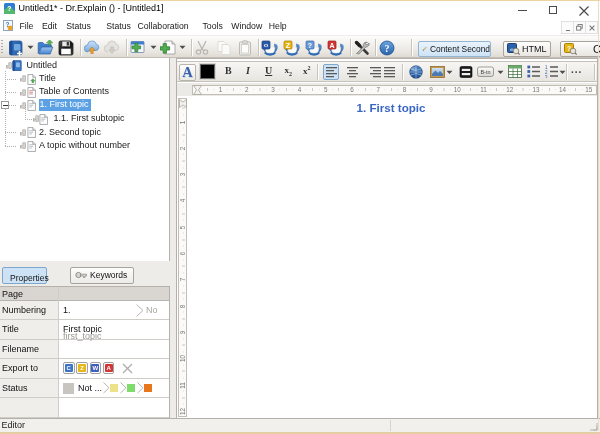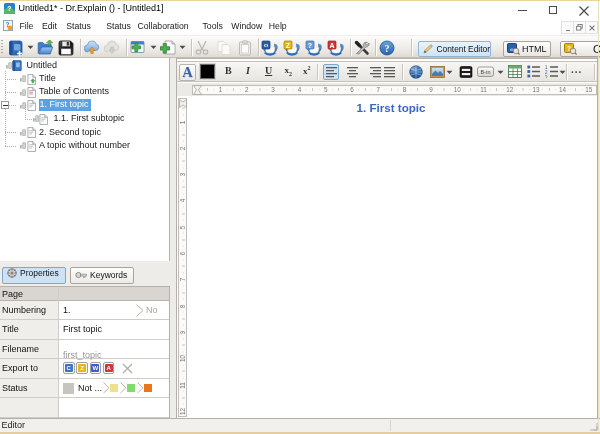--- a/index.html
+++ b/index.html
@@ -218,21 +218,21 @@
             <stop offset="1" stop-color="#2a62ac"></stop>
           </linearGradient>
         </defs>
       </svg>
 <div class="sep abs" style="left:411px;top:3px;height:17px;"></div>
 <div class="abs" style="left:418px;top:5px;width:73px;height:16px;background:linear-gradient(#eaf3fb,#cde3f6);border:1px solid #93b4d2;border-radius:2px;display:flex;align-items:center;">
 <svg width="12" height="12" viewBox="0 0 12 12" style="margin-left:3px">
 <path d="M2 10 L3 7.5 L8.5 2 a1.2 1.2 0 0 1 1.8 1.8 L4.5 9.3 z" fill="#e8c87a" stroke="#a8864a" stroke-width="0.7"></path>
 <path d="M2 10 L3 7.5 L4.5 9.3 z" fill="#555"></path>
         </svg>
-<span style="font-size:8.4px;color:#111;margin-left:3px;white-space:nowrap;">Content Editor</span>
+<span style="font-size:8.4px;color:#111;margin-left:3px;white-space:nowrap;">Content Second</span>
       </div>
 <div class="abs" style="left:503px;top:5px;width:48px;height:16px;background:linear-gradient(#fefefe,#e9e6e1);border:1px solid #a8a49d;border-radius:2px;display:flex;align-items:center;">
 <svg width="13" height="12" viewBox="0 0 13 12" style="margin-left:3px">
 <rect x="0.5" y="0.5" width="9" height="9" rx="1" fill="#2a62ac" stroke="#1d4070"></rect>
 <text x="5" y="7.5" font-size="6" font-weight="bold" fill="#fff" text-anchor="middle" font-family="Liberation Sans">‹›</text>
 <circle cx="9" cy="8" r="2.8" fill="#e8e4da" stroke="#7a7668" stroke-width="0.8"></circle>
 <path d="M11 10 l1.8 1.5" stroke="#7a7668" stroke-width="1.2"></path>
         </svg>
 <span style="font-size:9px;color:#111;margin-left:2px;">HTML</span>
       </div>
@@ -324,21 +324,21 @@
 <rect x="0" y="3" width="1.8" height="3.5" fill="#b8b6b2"></rect>
             <rect x="2.8" y="0.8" width="2.6" height="5.7" fill="#d5d3cf" stroke="#a09e9a" stroke-width="0.6"></rect>
           </svg>
 <svg class="abs" style="left:26.5px;top:83.10000000000001px" width="9" height="11" viewBox="0 0 10 12">
 <path d="M1 0.5 h5.5 l3 3 v8 h-8.5 z" fill="#fdfdfd" stroke="#8a9094" stroke-width="0.8"></path>
 <path d="M6.5 0.5 v3 h3" fill="#e4e6e8" stroke="#8a9094" stroke-width="0.8"></path>
             <path d="M2.5 4 h4.5 M2.5 5.8 h4.5 M2.5 7.6 h3" stroke="#9aa4ae" stroke-width="0.7"></path>
           </svg>
 </div>
 <div class="abs" style="left:0;top:203.5px;width:170px;height:6px;background:#eeece8;"></div>
-<div class="abs" style="left:2px;top:209px;width:64px;height:17.5px;background:#cde2f5;border:1px solid #7da7cc;border-radius:2px;display:flex;align-items:flex-start;">
+<div class="abs" style="left:2px;top:209px;width:45px;height:17.5px;background:#cde2f5;border:1px solid #7da7cc;border-radius:2px;display:flex;align-items:flex-end;">
 <svg width="10" height="10" viewBox="0 0 10 10" style="margin-left:4px">
 <circle cx="5" cy="5" r="4.2" fill="#d8d5d0" stroke="#6a6762" stroke-width="0.8"></circle>
 <circle cx="5" cy="5" r="1.6" fill="#8a8782"></circle>
 <path d="M5 0.5 v2 M5 7.5 v2 M0.5 5 h2 M7.5 5 h2 M1.8 1.8 l1.4 1.4 M6.8 6.8 l1.4 1.4 M8.2 1.8 l-1.4 1.4 M3.2 6.8 l-1.4 1.4" stroke="#6a6762" stroke-width="0.9"></path>
           </svg>
 <span style="font-size:8.5px;color:#111;margin-left:3px;white-space:nowrap;">Properties</span>
         </div>
 <div class="abs" style="left:70px;top:209px;width:64px;height:17.5px;background:linear-gradient(#fdfdfc,#ecebe8);border:1px solid #a8a49d;border-radius:2px;display:flex;align-items:center;">
 <svg width="12" height="10" viewBox="0 0 12 10" style="margin-left:4px">
 <circle cx="3.4" cy="5" r="2.6" fill="#d8d5d0" stroke="#8a8782" stroke-width="0.9"></circle>
@@ -360,21 +360,21 @@
 <div class="abs" style="left:0;top:92.0px;width:169px;height:19.5px;border-bottom:1px solid #d0cdc8;"></div>
 <div class="abs" style="left:2px;top:92.0px;width:56px;height:19.5px;font-size:9px;color:#111;line-height:19.5px;">Status</div>
 <div class="abs" style="left:0;top:111.5px;width:169px;height:19.5px;border-bottom:1px solid #d0cdc8;"></div>
 <div class="abs" style="left:58px;top:0;width:1px;height:131px;background:#d0cdc8;"></div>
 <div class="abs" style="left:63px;top:14px;height:19.5px;font-size:9px;color:#111;line-height:19.5px;">1.</div>
 <svg class="abs" style="left:136px;top:17.5px" width="8" height="13" viewBox="0 0 8 13">
             <path d="M0.5 0.5 L7 6.5 L0.5 12.5" fill="none" stroke="#b8b5b0" stroke-width="1"></path>
           </svg>
 <div class="abs" style="left:146px;top:14px;height:19.5px;font-size:9px;color:#a8a5a0;line-height:19.5px;">No</div>
 <div class="abs" style="left:63px;top:33.5px;height:19.5px;font-size:9px;color:#111;line-height:19.5px;">First topic</div>
-<div class="abs" style="left:63px;top:59px;height:19.5px;font-size:9px;color:#9a9792;line-height:19.5px;">first_topic</div>
+<div class="abs" style="left:63px;top:40px;height:19.5px;font-size:9px;color:#9a9792;line-height:19.5px;">first_topic</div>
 <div class="abs" style="left:63.0px;top:75.5px;width:11.5px;height:12px;background:#fdfdfc;border:1px solid #a0a0a0;border-radius:2px;"></div>
 <div class="abs" style="left:64.7px;top:77.2px;width:8px;height:8px;background:#3f74c4;border-radius:1px;font-size:6px;font-weight:bold;color:#fff;text-align:center;line-height:8px;">C</div>
 <div class="abs" style="left:76.3px;top:75.5px;width:11.5px;height:12px;background:#fdfdfc;border:1px solid #a0a0a0;border-radius:2px;"></div>
 <div class="abs" style="left:78.0px;top:77.2px;width:8px;height:8px;background:#e8b517;border-radius:1px;font-size:6px;font-weight:bold;color:#fff;text-align:center;line-height:8px;">Z</div>
 <div class="abs" style="left:89.6px;top:75.5px;width:11.5px;height:12px;background:#fdfdfc;border:1px solid #a0a0a0;border-radius:2px;"></div>
 <div class="abs" style="left:91.3px;top:77.2px;width:8px;height:8px;background:#3f5fc0;border-radius:1px;font-size:6px;font-weight:bold;color:#fff;text-align:center;line-height:8px;">W</div>
 <div class="abs" style="left:102.9px;top:75.5px;width:11.5px;height:12px;background:#fdfdfc;border:1px solid #a0a0a0;border-radius:2px;"></div>
 <div class="abs" style="left:104.6px;top:77.2px;width:8px;height:8px;background:#d43535;border-radius:1px;font-size:6px;font-weight:bold;color:#fff;text-align:center;line-height:8px;">A</div>
 <svg class="abs" style="left:122px;top:76.5px" width="11" height="11" viewBox="0 0 11 11">
             <path d="M1 1 L10 10 M10 1 L1 10" stroke="#b0ada8" stroke-width="1.3"></path>

